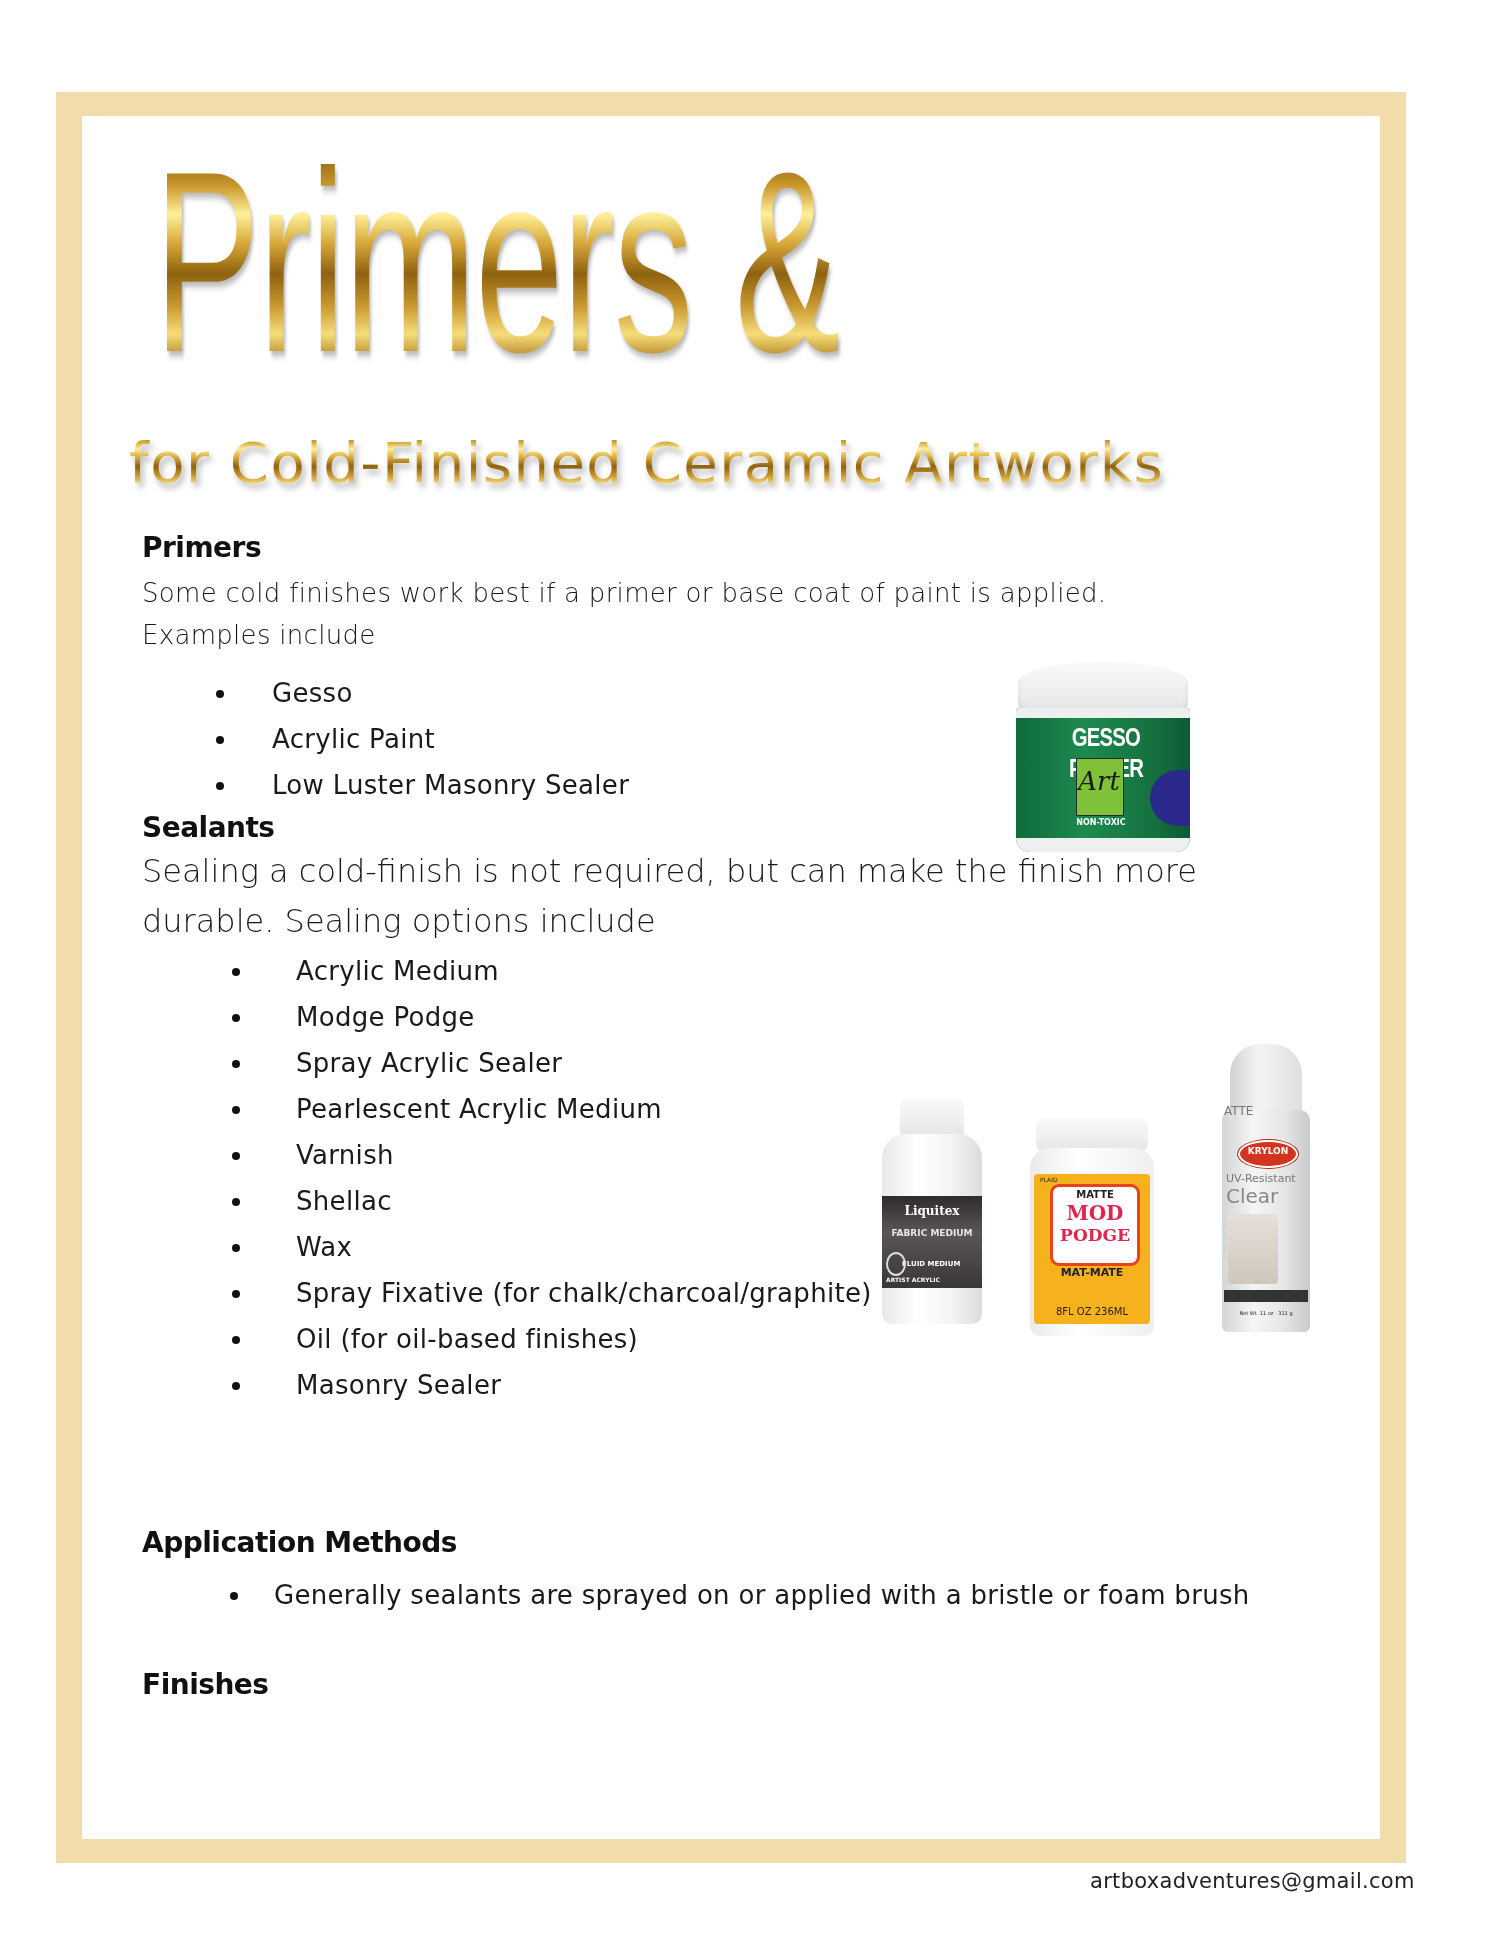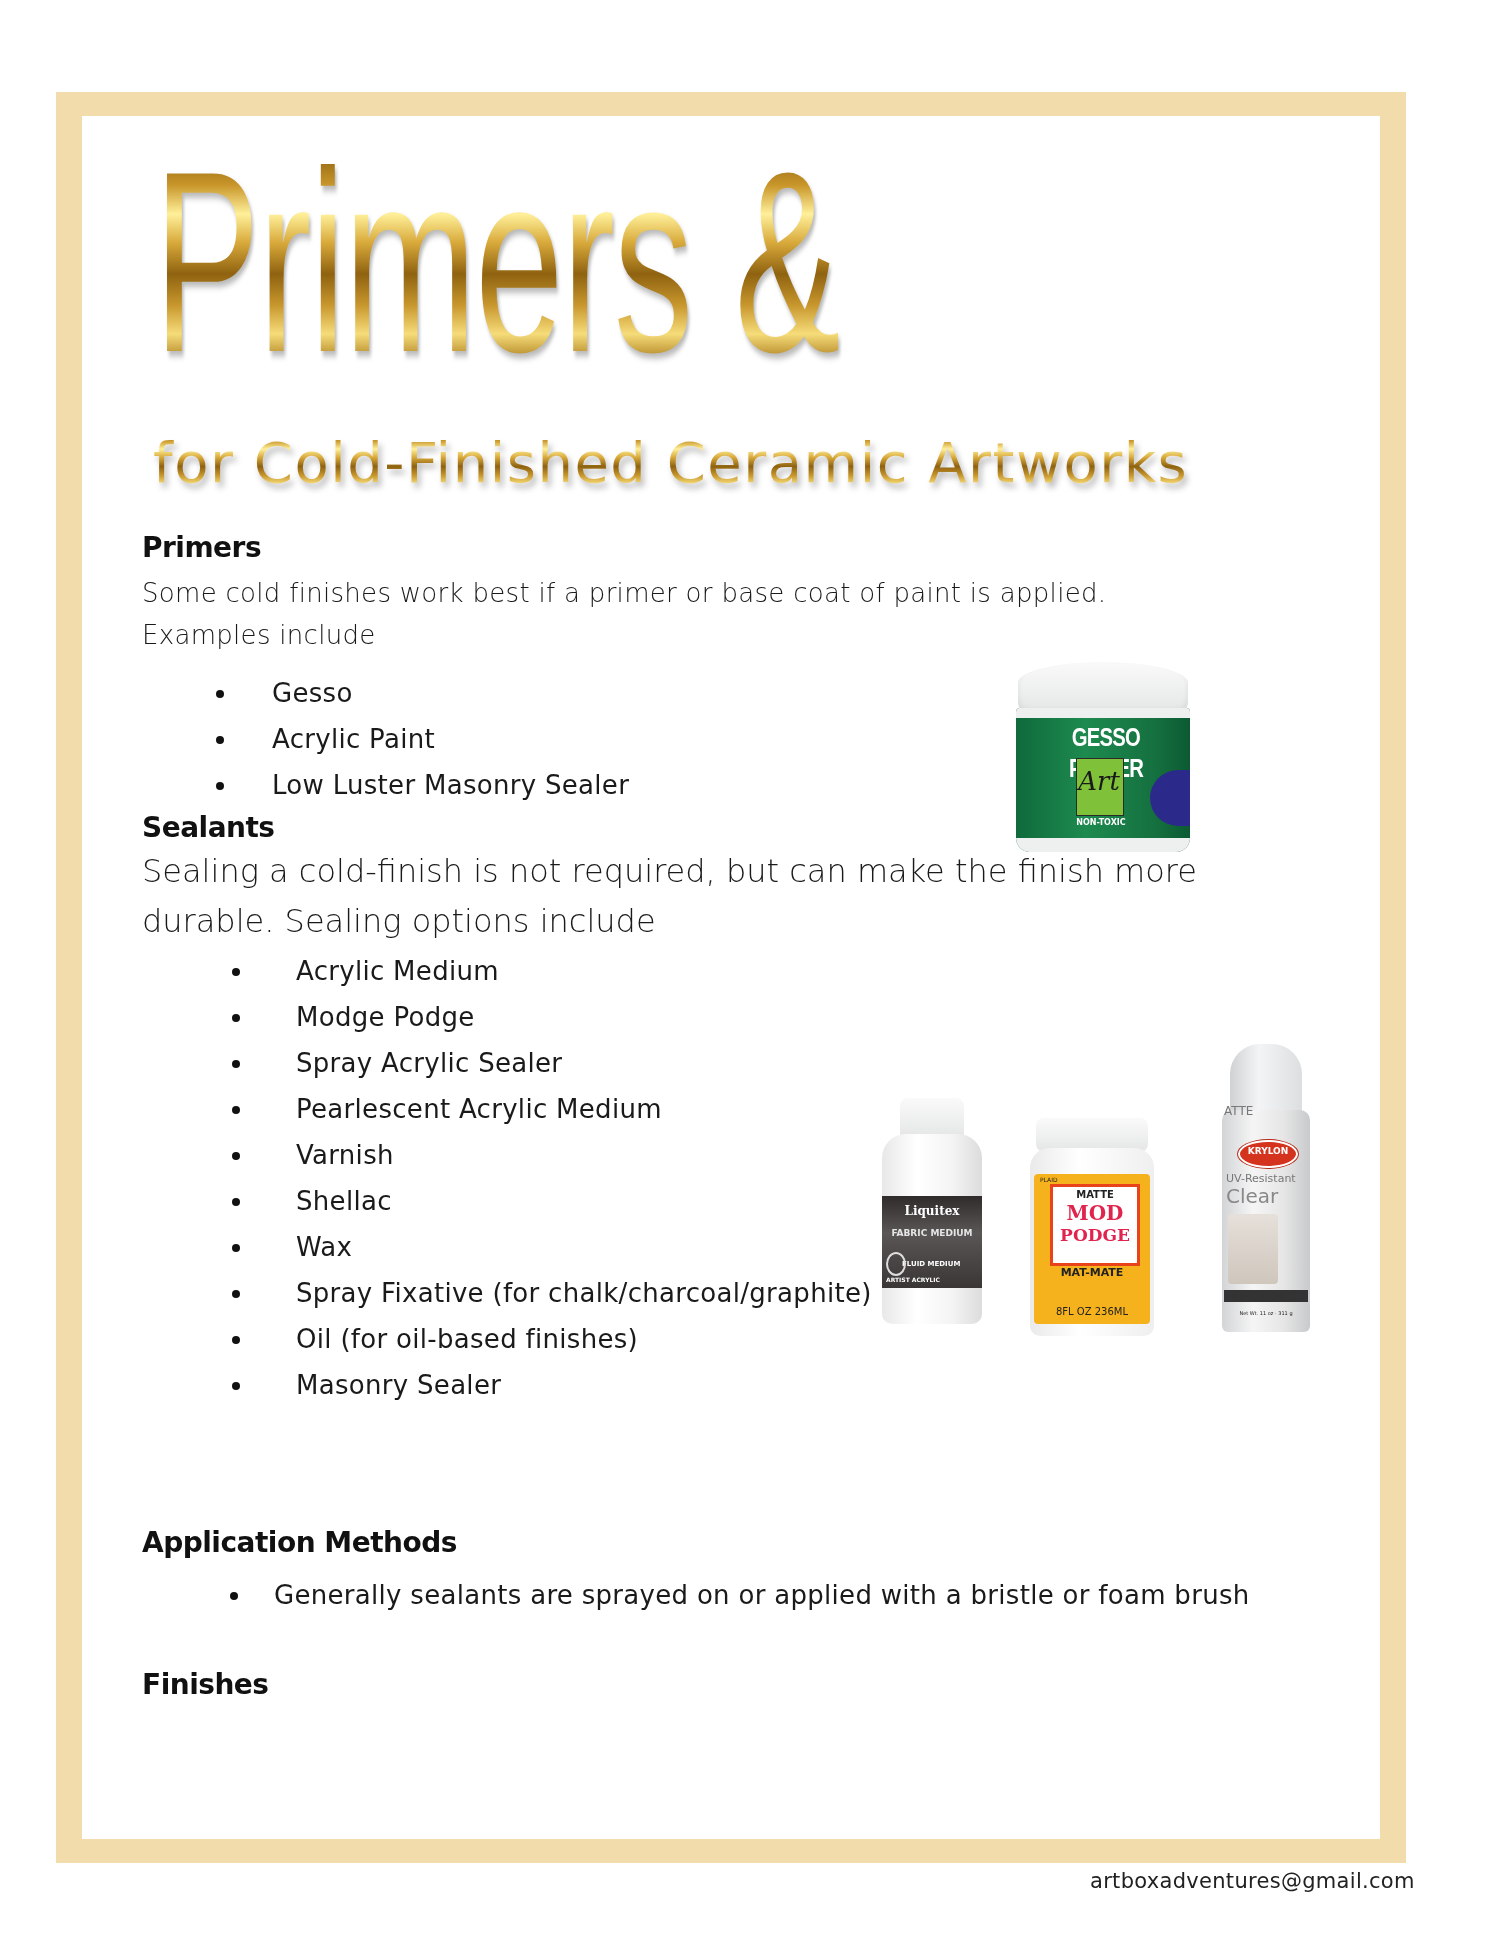--- a/index.html
+++ b/index.html
@@ -13,21 +13,21 @@
   
   .title { position:absolute; left:72px; top:26px; width:1160px; height:240px;
            font-family:"Liberation Sans", sans-serif; font-size:258px; line-height:240px;
            white-space:nowrap; transform-origin:left top; transform:scaleX(0.615);
            letter-spacing:-2px; }
   .gold { background:linear-gradient(180deg,#7a5208 0%,#c9962a 18%,#fff09a 30%,#d8a93a 42%,#8f6210 55%,#c8972d 68%,#f6dc7a 80%,#a87818 92%,#6f4a06 100%);
           -webkit-background-clip:text; background-clip:text; color:transparent;
           filter: drop-shadow(3px 5px 3px rgba(0,0,0,0.28)); }
   .subtitle { position:absolute; left:47px; top:312px; font-family:"DejaVu Sans", sans-serif;
               font-size:56px; line-height:70px; white-space:nowrap; letter-spacing:1.5px;
-              transform-origin:left top; transform:scaleX(1.0);margin-left:24px; }
+              transform-origin:left top; transform:scaleX(1.0); }
 
   .h { position:absolute; left:60px; font-family:"DejaVu Sans", sans-serif; font-weight:bold;
        font-size:28px; line-height:34px; color:#111; letter-spacing:-0.5px; }
   .p { position:absolute; left:60px; font-family:"DejaVu Sans", sans-serif; font-weight:200;
        font-size:26px; line-height:42px; color:#1a1a1a; white-space:nowrap; letter-spacing:0.3px; }
   .p.big { font-size:32px; line-height:50px; letter-spacing:0px; }
   ul.list { position:absolute; margin:0; padding:0; list-style:none; }
   ul.list li { position:relative; font-family:"DejaVu Sans", sans-serif; font-size:26px;
                color:#1a1a1a; white-space:nowrap; letter-spacing:0.3px; }
   ul.list li .dot { position:absolute; width:8px; height:8px; border-radius:50%; background:#111; top:50%; margin-top:-3px; }
@@ -96,21 +96,21 @@
         <div style="position:absolute; left:4px; top:56px; width:16px; height:20px; border:2px solid #ddd; border-radius:50%;"></div>
         <div style="position:absolute; left:4px; top:80px; color:#fff; font-size:6px; font-weight:bold;">ARTIST ACRYLIC</div>
       </div>
     </div>
 
     <div class="prod" style="left:948px; top:1002px; width:124px; height:220px;">
       <div class="jar-lid" style="left:6px; top:0; width:112px; height:34px; border-radius:8px;"></div>
       <div style="position:absolute; left:0; top:30px; width:124px; height:188px; background:linear-gradient(90deg,#eaeaea,#ffffff 40%,#efefef); border-radius:20px 20px 10px 10px;"></div>
       <div style="position:absolute; left:4px; top:56px; width:116px; height:150px; background:#f6b21c; border-radius:4px;">
         <div style="position:absolute; left:6px; top:2px; font-size:6px; color:#222;">PLAID</div>
-        <div style="position:absolute; left:16px; top:10px; width:84px; height:76px; background:#fff; border:3px solid #e8431a; border-radius:0;">
+        <div style="position:absolute; left:16px; top:10px; width:84px; height:76px; background:#fff; border:3px solid #e8431a; border-radius:9px;">
           <div style="position:absolute; left:0; width:84px; top:2px; text-align:center; font-size:10px; font-weight:bold; color:#222;">MATTE</div>
           <div style="position:absolute; left:0; width:84px; top:14px; text-align:center; font-family:'DejaVu Serif',serif; font-size:20px; font-weight:bold; color:#e0244e;">MOD</div>
           <div style="position:absolute; left:0; width:84px; top:38px; text-align:center; font-family:'DejaVu Serif',serif; font-size:17px; font-weight:bold; color:#e0244e;">PODGE</div>
         </div>
         <div style="position:absolute; left:0; width:116px; top:92px; text-align:center; font-size:11px; font-weight:bold; color:#222;">MAT-MATE</div>
         <div style="position:absolute; left:0; width:116px; top:132px; text-align:center; font-size:10px; color:#222;">8FL OZ 236ML</div>
       </div>
     </div>
 
     <div class="prod" style="left:1140px; top:928px; width:88px; height:290px;">

